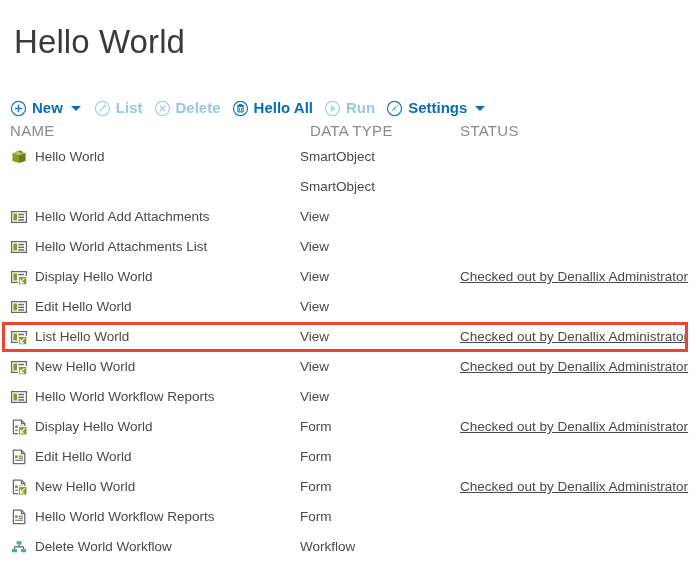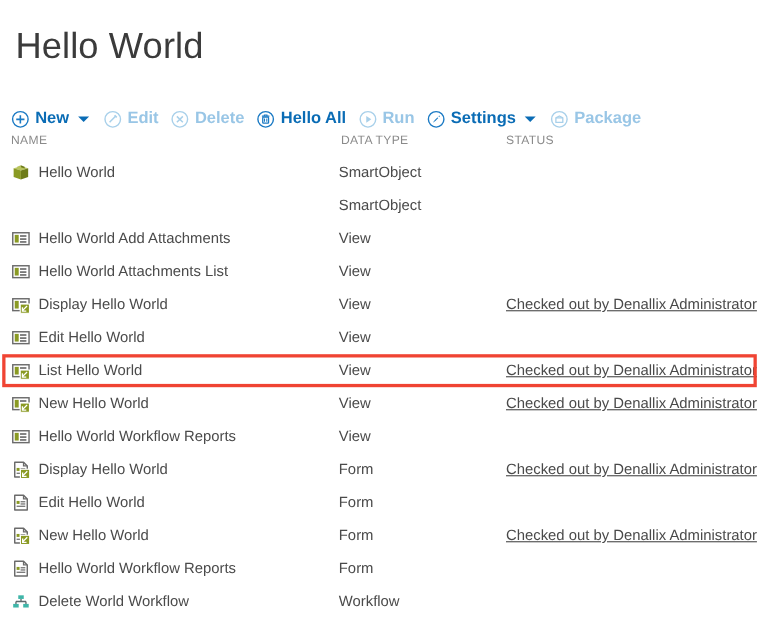--- a/index.html
+++ b/index.html
@@ -73,21 +73,21 @@
     margin-left: -3px;
   }
 
   
   .col-head {
     position: absolute;
     left: 0;
     top: 122px;
     width: 696px;
     height: 18px;
-    font-size: 11px;
+    font-size: 15px;
     letter-spacing: 0.3px;
     color: #8a8a8a;
   }
   .col-head .ch { position: absolute; top: 0; white-space: nowrap; }
   .ch-name { left: 10px; }
   .ch-type { left: 310px; }
   .ch-status { left: 460px; }
 
   
   .list {
@@ -105,21 +105,21 @@
     position: absolute;
     top: 0;
     height: 30px;
     line-height: 30px;
     font-size: 13.5px;
     color: #4a4a4a;
     white-space: nowrap;
   }
   .cell-name { left: 10px; display: flex; align-items: center; }
   .cell-name .nm { margin-left: 7px; line-height: 30px; }
-  .cell-type { left: 308px; }
+  .cell-type { left: 300px; }
   .cell-status { left: 460px; text-decoration: underline; }
   .hl-box {
     position: absolute;
     left: 2px;
     top: 0px;
     width: 686px;
     height: 30px;
     border: 3px solid #f04433;
     box-sizing: border-box;
     pointer-events: none;
@@ -141,21 +141,21 @@
           </svg></span>
         <span class="tb-label">New</span>
       </div>
       <span class="tb-caret"></span>
       <div class="tb-item disabled">
         <span class="tb-icon"><svg viewBox="0 0 20 20" width="17" height="17">
             <circle cx="10" cy="10" r="8.3" fill="none" stroke="#a8d0ea" stroke-width="1.5"></circle>
             <path d="M13.2 6.4 L6.6 13.2" stroke="#a8d0ea" stroke-width="1.6"></path>
             <path d="M12 5.6 L14.3 7.9" stroke="#a8d0ea" stroke-width="1.6"></path>
           </svg></span>
-        <span class="tb-label">Edit</span>
+        <span class="tb-label">List</span>
       </div>
       <div class="tb-item disabled">
         <span class="tb-icon"><svg viewBox="0 0 20 20" width="17" height="17">
             <circle cx="10" cy="10" r="8.3" fill="none" stroke="#a8d0ea" stroke-width="1.5"></circle>
             <path d="M6.8 6.8 L13.2 13.2 M13.2 6.8 L6.8 13.2" stroke="#a8d0ea" stroke-width="1.6"></path>
           </svg></span>
         <span class="tb-label">Delete</span>
       </div>
       <div class="tb-item">
         <span class="tb-icon"><svg viewBox="0 0 20 20" width="17" height="17">
@@ -176,28 +176,20 @@
       </div>
       <div class="tb-item">
         <span class="tb-icon"><svg viewBox="0 0 20 20" width="17" height="17">
             <circle cx="10" cy="10" r="8.3" fill="none" stroke="#1b7ac4" stroke-width="1.5"></circle>
             <path d="M13.3 5.9 L8.6 10.6 L6.4 13.6 L9.5 11.5 L14.1 6.8 Z" fill="#1b7ac4"></path>
             <circle cx="12.4" cy="7.7" r="1" fill="#ffffff"></circle>
           </svg></span>
         <span class="tb-label">Settings</span>
       </div>
       <span class="tb-caret"></span>
-      <div class="tb-item disabled">
-        <span class="tb-icon"><svg viewBox="0 0 20 20" width="17" height="17">
-            <circle cx="10" cy="10" r="8.3" fill="none" stroke="#a8d0ea" stroke-width="1.5"></circle>
-            <path d="M6.3 8.4 L10 6.4 L13.7 8.4 L13.7 13.3 L6.3 13.3 Z" fill="none" stroke="#a8d0ea" stroke-width="1.4" stroke-linejoin="round"></path>
-            <path d="M6.3 8.4 H13.7" stroke="#a8d0ea" stroke-width="1.3"></path>
-          </svg></span>
-        <span class="tb-label">Package</span>
-      </div>
     </div>
 
   <div class="col-head">
     <span class="ch ch-name">NAME</span>
     <span class="ch ch-type">DATA TYPE</span>
     <span class="ch ch-status">STATUS</span>
   </div>
 
   <div class="list">
       <div class="row">

